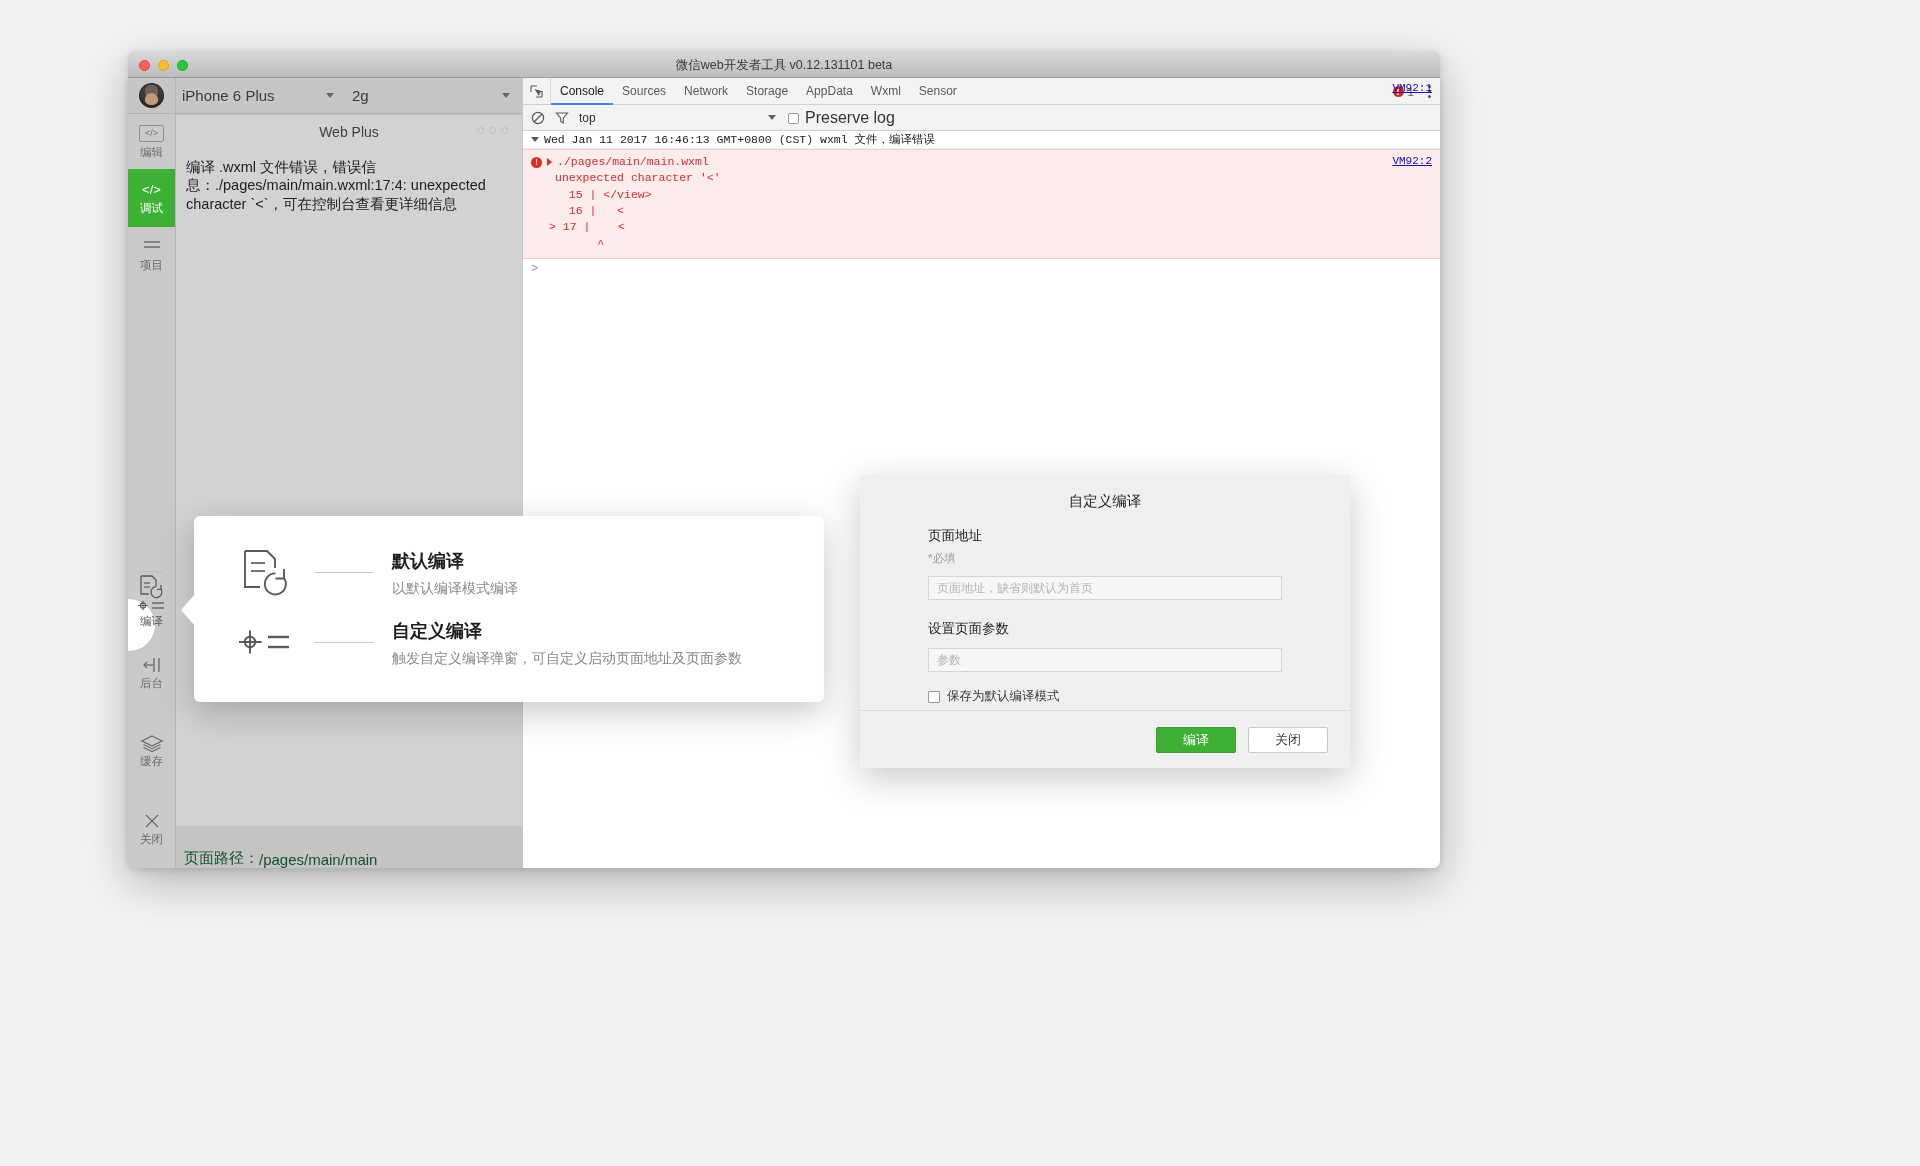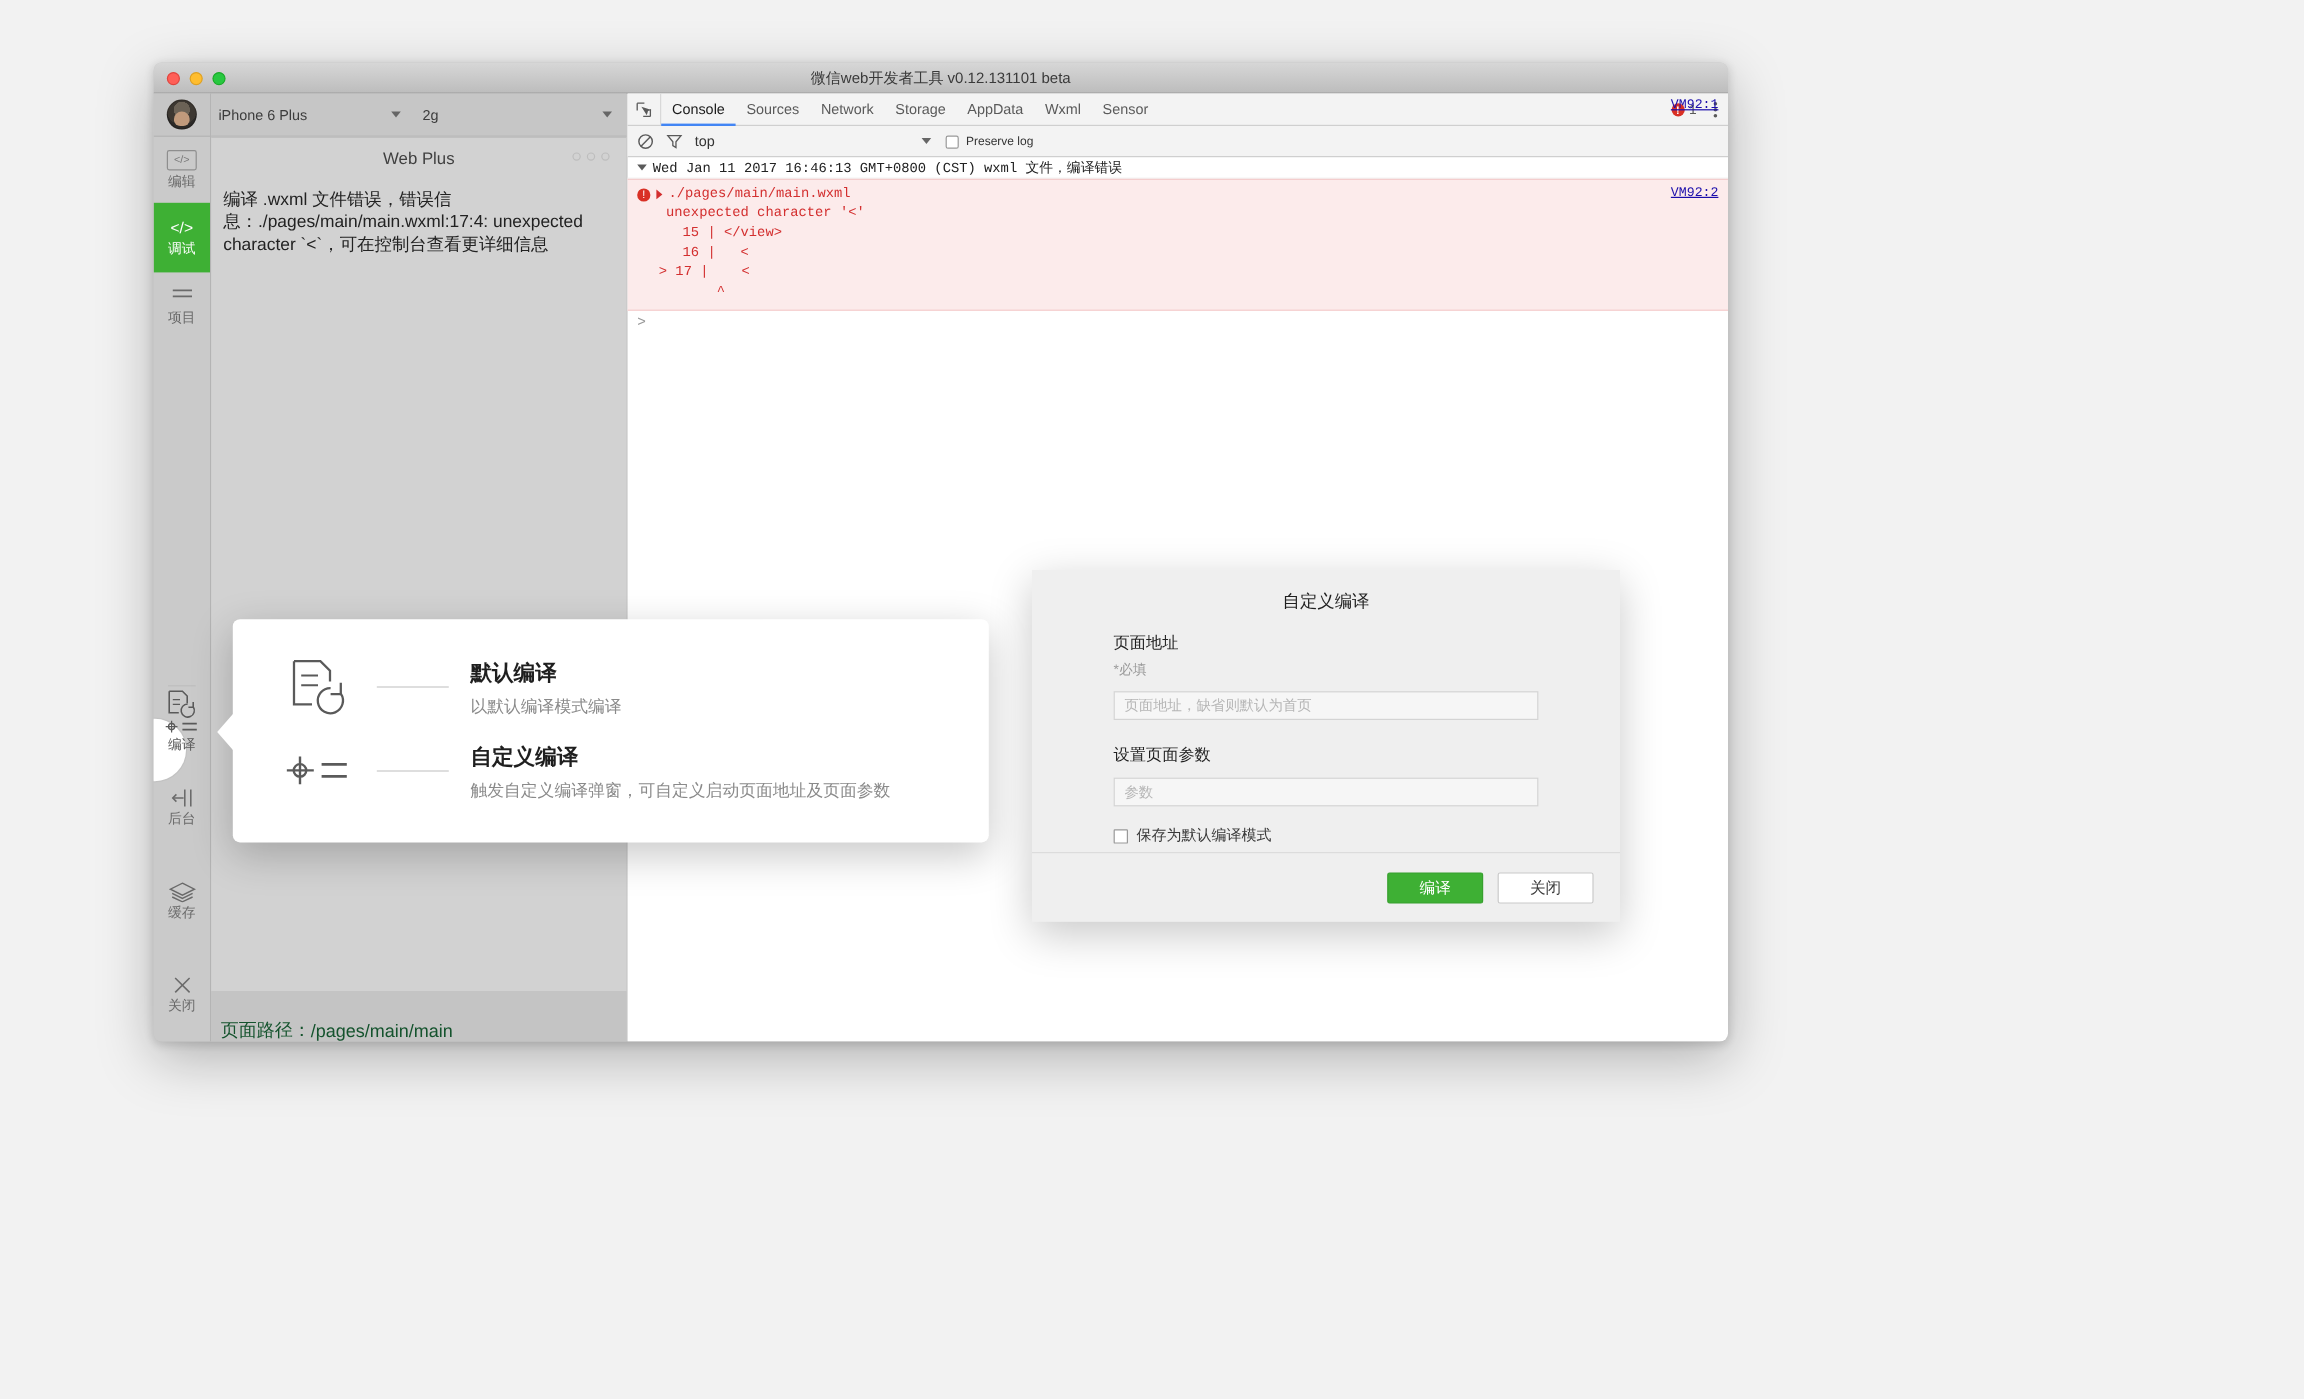--- a/index.html
+++ b/index.html
@@ -94,21 +94,21 @@
     width: 346px; height: 790px;
     background: #c4c4c4;
   }
   .sim-toolbar {
     height: 36px; display: flex; align-items: center;
     border-bottom: 1px solid #b4b4b4;
     background: #c6c6c6;
   }
   .sim-select {
     position: relative; height: 36px; display: flex; align-items: center;
-    font-size: 12px; color: #3c3c3c; padding-left: 6px;
+    font-size: 15px; color: #3c3c3c; padding-left: 6px;
   }
   .sim-select.one { width: 170px; }
   .sim-select.two { width: 176px; }
   .caret {
     position: absolute; right: 12px; top: 15px;
     width: 0; height: 0; border-left: 4px solid transparent;
     border-right: 4px solid transparent; border-top: 5px solid #666;
   }
   .sim-screen {
     position: absolute; left: 0; top: 36px;
@@ -190,21 +190,21 @@
   .ic { color: #5a5a5a; display: flex; align-items: center; }
   .ctx-label { font-size: 12px; color: #333; }
   .ctx-caret {
     position: absolute; left: 245px; top: 10px;
     width: 0; height: 0; border-left: 4px solid transparent;
     border-right: 4px solid transparent; border-top: 5px solid #666;
   }
   .preserve {
     position: absolute; left: 265px; top: 0; height: 26px;
     display: flex; align-items: center; gap: 6px;
-    font-size: 10px; color: #333;
+    font-size: 16px; color: #333;
   }
   .cbox { width: 11px; height: 11px; border: 1px solid #999; background: #fff; border-radius: 2px; }
 
   .dt-log { font-family: "Liberation Mono", "DejaVu Sans Mono", monospace; }
   .log-group {
     height: 18px; display: flex; align-items: center; gap: 5px;
     padding-left: 8px; font-size: 11.5px; color: #222;
     border-bottom: 1px solid #f0f0f0;
   }
   .tri-down {

